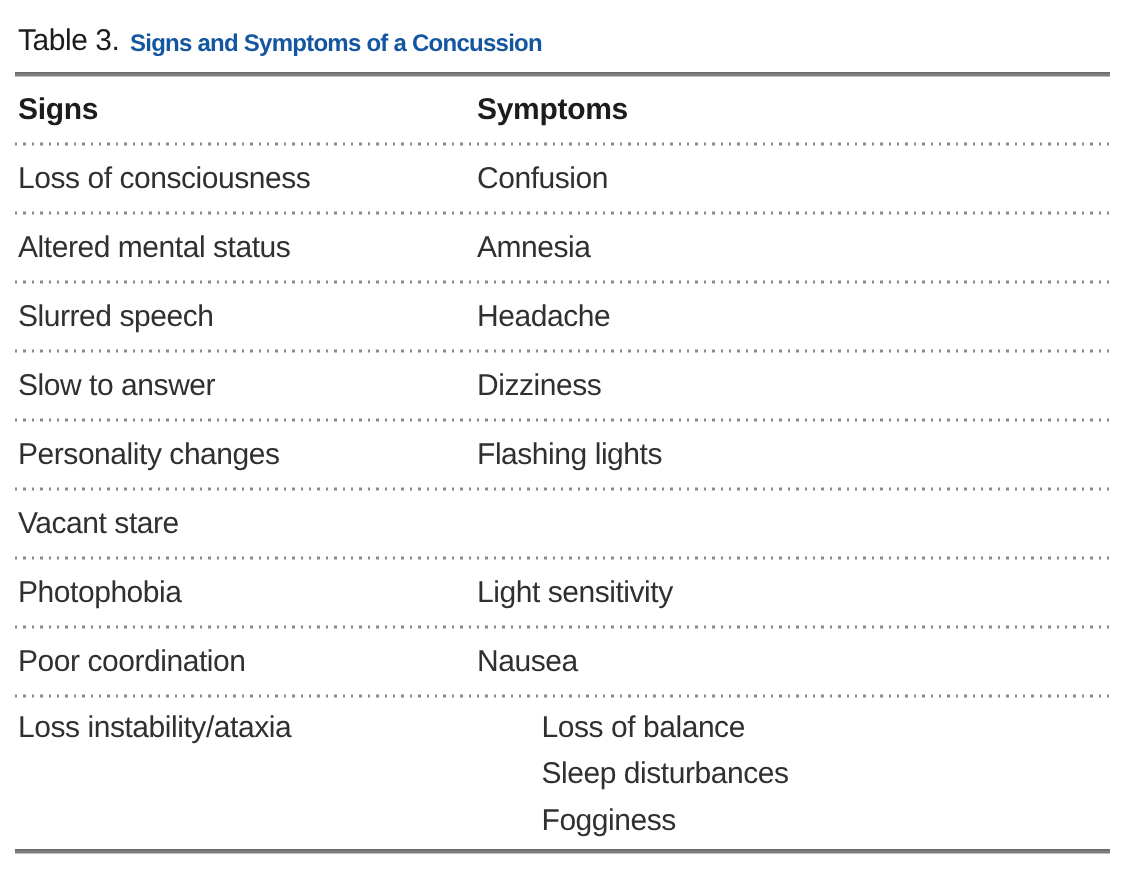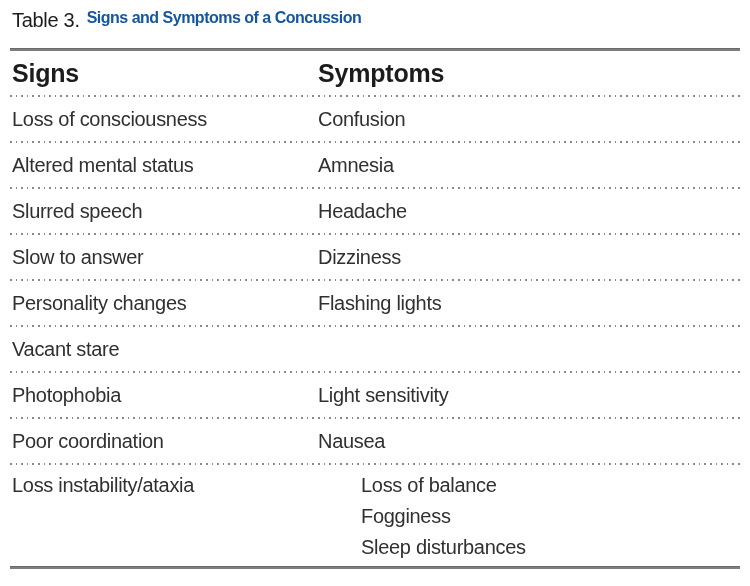--- a/index.html
+++ b/index.html
@@ -20,21 +20,21 @@
     height: 586px;
     padding: 9px 10px 0 10px;
     background: #ffffff;
     overflow: hidden;
   }
   
   .table-title {
     padding-left: 2px;
     height: 30px;
     display: flex;
-    align-items: flex-start;
+    align-items: flex-end;
     white-space: nowrap;
   }
   .title-prefix {
     font-size: 20px;
     color: var(--text-dark);
     letter-spacing: -0.3px;
   }
   .title-main {
     font-size: 16px;
     font-weight: 700;
@@ -60,21 +60,21 @@
   
   .trow {
     display: grid;
     grid-template-columns: 306px 1fr;
   }
   .header-row {
     height: 44px;
     align-items: center;
   }
   .header-cell {
-    font-size: 25px;
+    font-size: 20px;
     font-weight: 700;
     color: var(--text-dark);
     letter-spacing: -0.2px;
     padding-left: 2px;
   }
   .data-row {
     height: 44px;
     align-items: center;
   }
   .cell {
@@ -155,20 +155,20 @@
   <div class="trow data-row">
     <div class="cell">Poor coordination</div>
     <div class="cell">Nausea</div>
   </div>
 
   <div class="dotted"></div>
   <div class="trow data-row-multi trow-last">
     <div class="cell">Loss instability/ataxia</div>
     <div class="cell">
       <div class="multi-line">Loss of balance</div>
+      <div class="multi-line">Sleep disturbances</div>
       <div class="multi-line">Fogginess</div>
-      <div class="multi-line">Sleep disturbances</div>
     </div>
   </div>
 
   <div class="rule-solid"></div>
 
 </div>
 
 </body></html>

